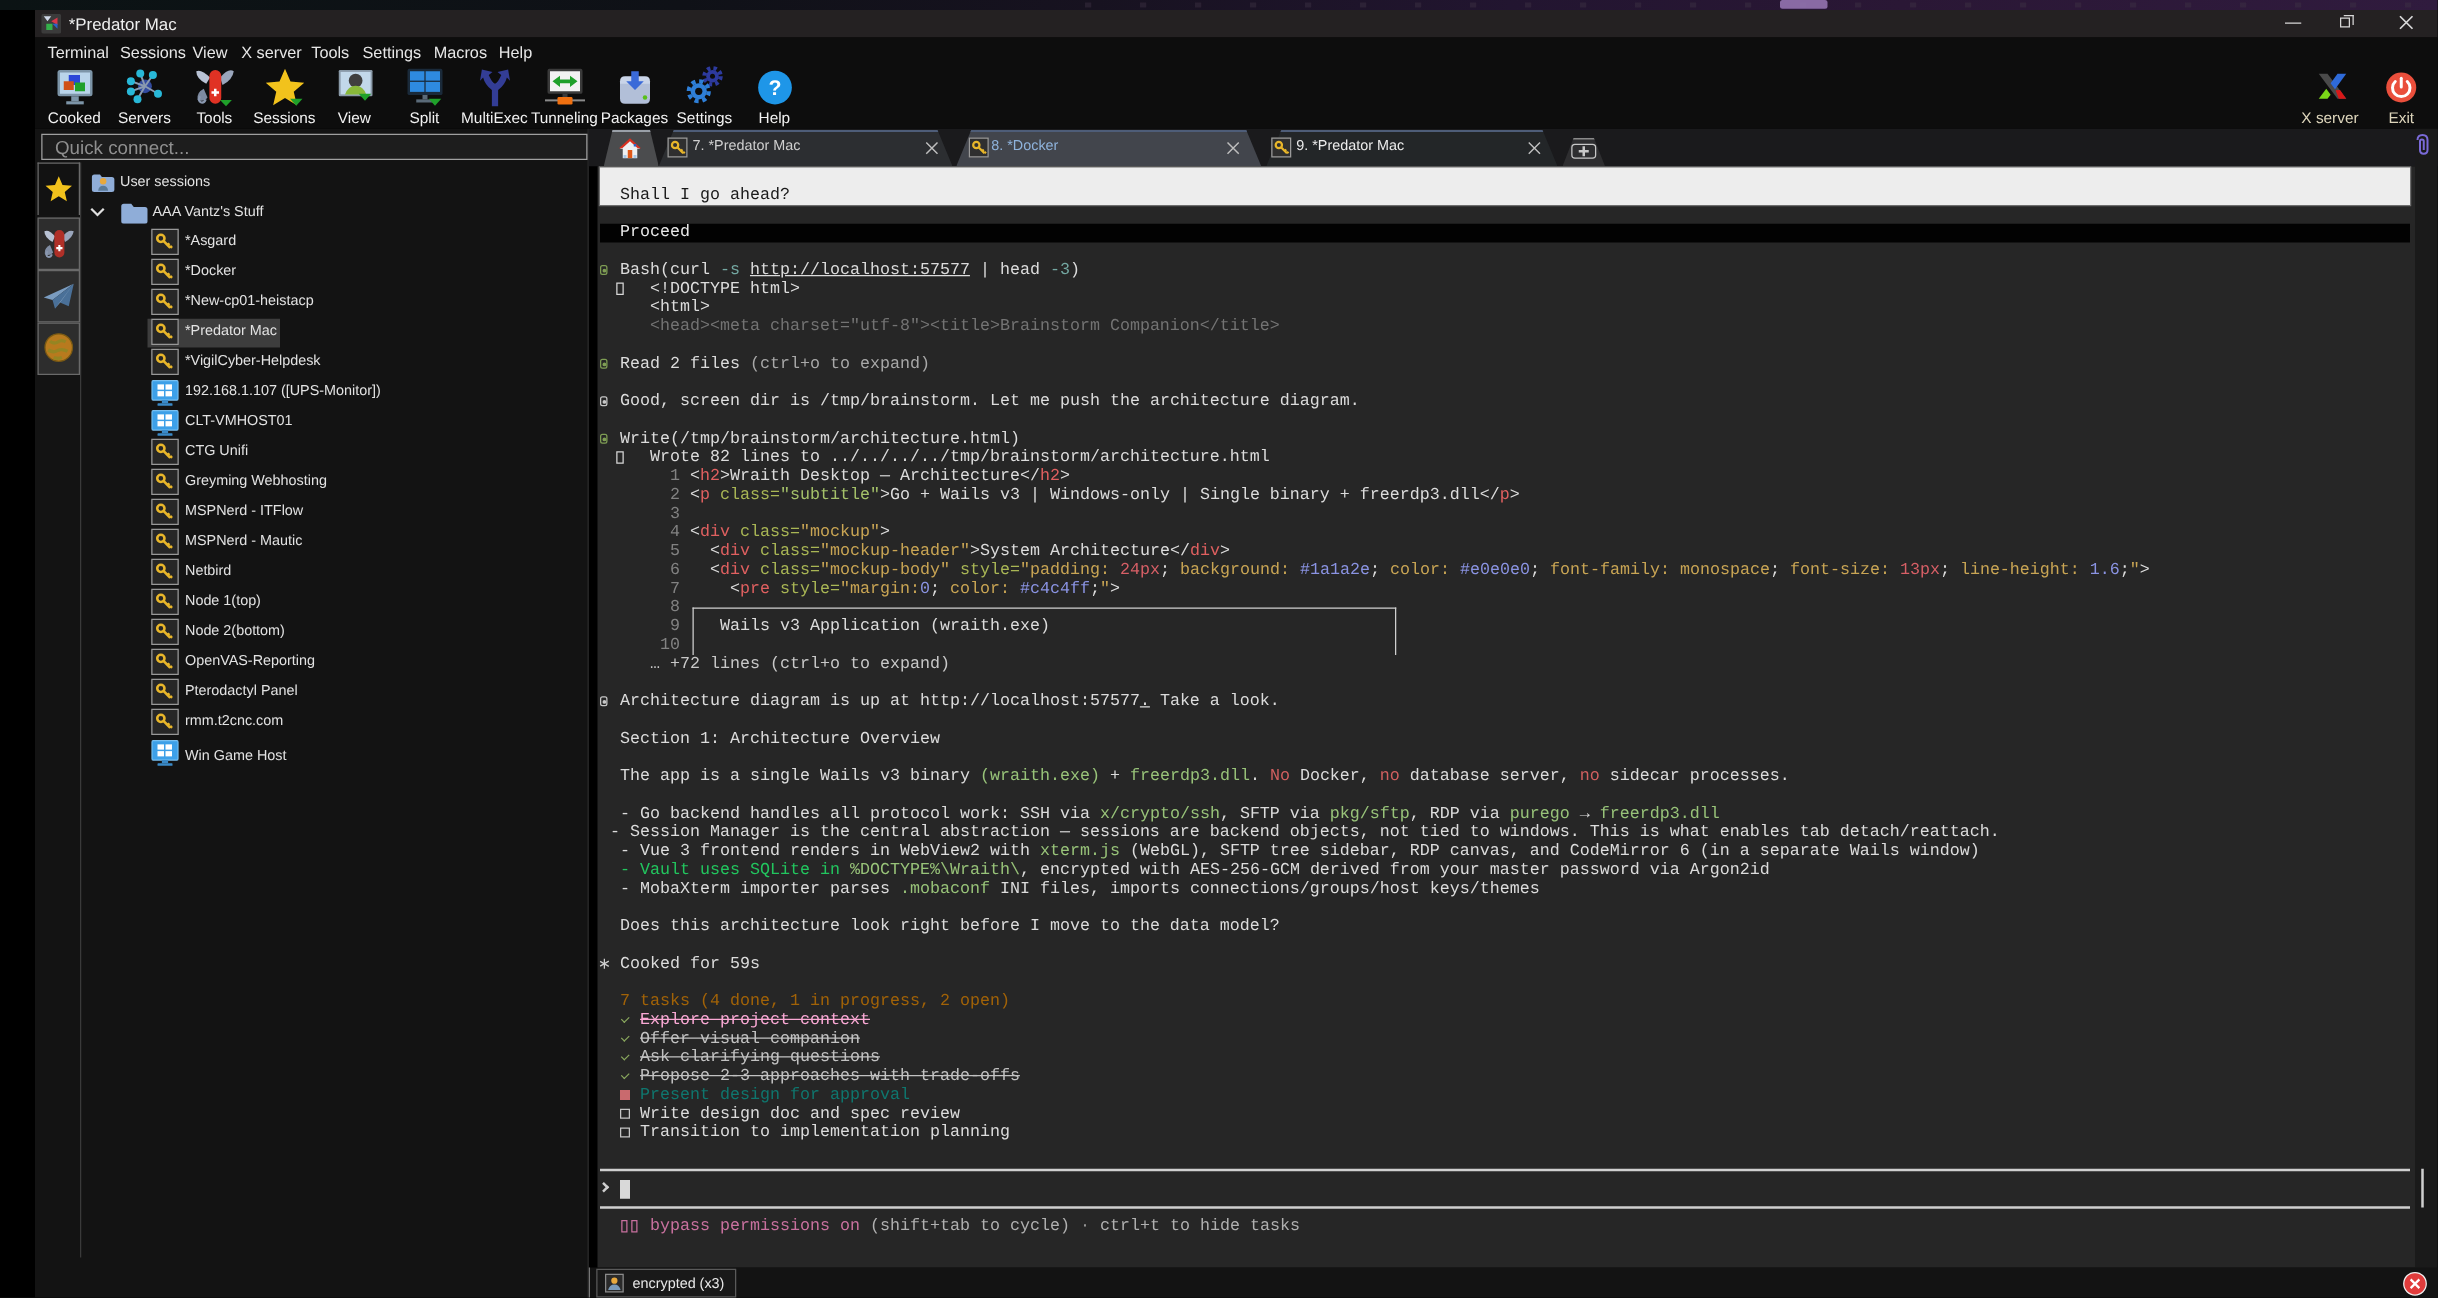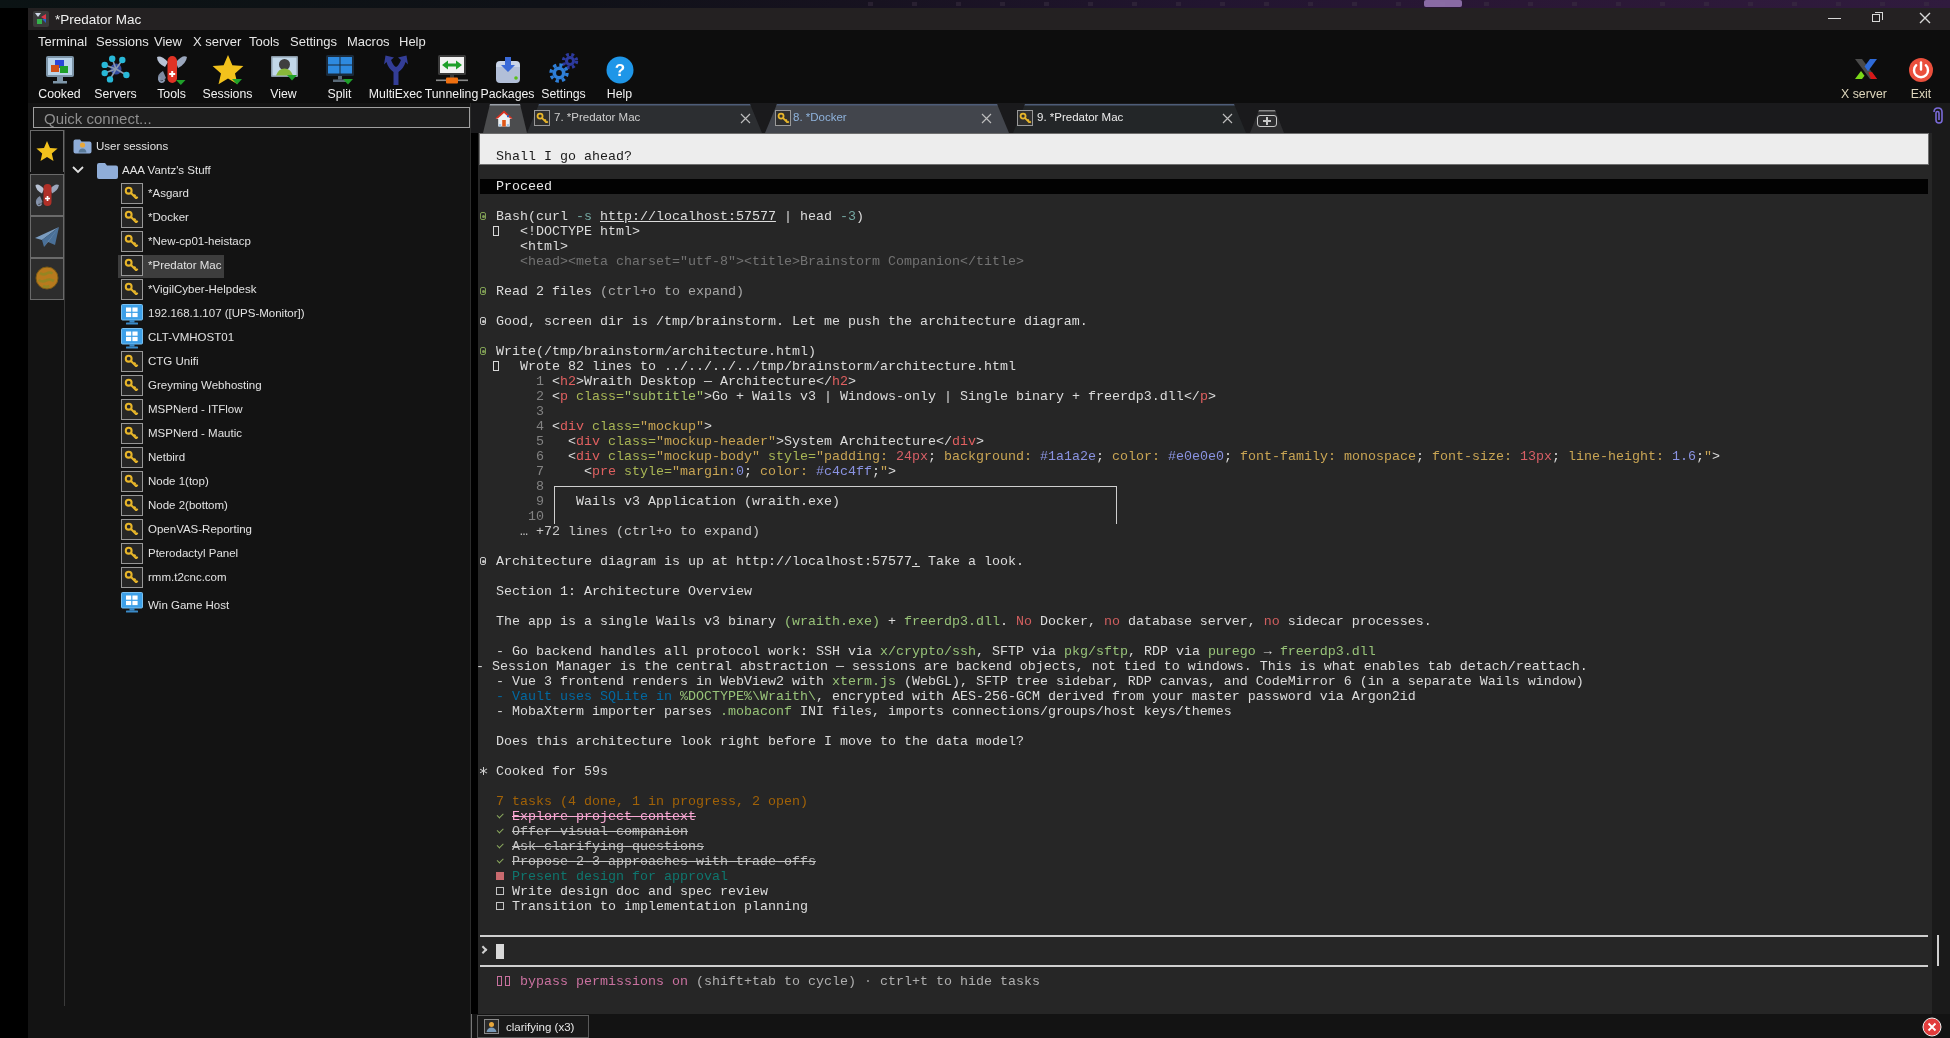--- a/index.html
+++ b/index.html
@@ -435,21 +435,21 @@
     <path d="M4 5 q0-4 4-4 q4 0 4 4 v8 q0 3 -3 3 q-3 0 -3-3 V6 q0-1.5 1.5-1.5 q1.5 0 1.5 1.5 v7" stroke="#7a6ad8" stroke-width="1.6" fill="none"></path>
   </svg>
 <div class="a" style="left:1937px;top:935px;width:2px;height:31px;background:#cfcfcf"></div>
 <div class="a" style="left:471px;top:1014px;width:1479px;height:24px;background:#131313;border-left:1px solid #777"></div>
 <div class="a" style="left:477px;top:1015px;width:112px;height:23px;background:#191919;border:1px solid #5a5a5a"></div>
 <div class="a" style="left:484px;top:1019px;width:15px;height:15px;background:#2a2a2a;border:1px solid #8a8a8a"></div>
 <svg class="a" style="left:486px;top:1021px" width="11" height="11" viewBox="0 0 11 11">
     <circle cx="5.5" cy="3.5" r="2.5" fill="#e8a83c"></circle>
     <path d="M0.5 11 q1-4.5 5-4.5 q4 0 5 4.5 Z" fill="#7a9ab8"></path>
   </svg>
-<div class="a" style="left:506px;top:1021px;font-size:11.5px;color:#e8e8e8">clarifying (x3)</div>
+<div class="a" style="left:506px;top:1021px;font-size:11.5px;color:#e8e8e8">encrypted (x3)</div>
 <svg class="a" style="left:1921.5px;top:1017.0px" width="20" height="20" viewBox="0 0 20 20">
     <circle cx="10" cy="10" r="9" fill="#e13c3c" stroke="#f0f0f0" stroke-width="1"></circle>
     <path d="M6.5 6.5 L13.5 13.5 M13.5 6.5 L6.5 13.5" stroke="#fff" stroke-width="1.8"></path>
   </svg>
 <div class="a" style="left:478px;top:133px;width:1454px;height:881px;background:#262626"></div>
 <div class="a" style="left:480px;top:133.5px;width:1448px;height:30px;background:#ededed;box-shadow:0 0 0 1px #6e6e6e"></div>
 <div class="a" style="left:480px;top:178.5px;width:1448px;height:15px;background:#020202"></div>
 <div class="t" style="left:496.0px;top:148.5px;color:#1a1a1a">Shall I go ahead?</div>
 <div class="t" style="left:496.0px;top:178.5px;color:#e8e8e8">Proceed</div>
 <div class="t " style="left:480.0px;top:208.5px;"><span class="ib blt" style="color:#7f9e54"><i></i><b></b></span><span style="color:#dcdcdc"> </span><span style="color:#dcdcdc">Bash(curl </span><span style="color:#74a8a2">-s</span><span style="color:#dcdcdc"> </span><span style="color:#dcdcdc;text-decoration:underline">http://localhost:57577</span><span style="color:#dcdcdc"> | head </span><span style="color:#74a8a2">-3</span><span style="color:#dcdcdc">)</span></div>
@@ -469,23 +469,23 @@
 <div class="t " style="left:480.0px;top:463.5px;"><span style="color:#828282">       7 </span><span style="color:#dcdcdc">    &lt;</span><span style="color:#e06060">pre</span><span style="color:#dcdcdc"> </span><span style="color:#a9b655">style</span><span style="color:#a9b655">=</span><span style="color:#c9a554">"</span><span style="color:#c9a554">margin:</span><span style="color:#8a93e2">0</span><span style="color:#dcdcdc">; </span><span style="color:#c9a554">color:</span><span style="color:#dcdcdc"> </span><span style="color:#8a93e2">#c4c4ff</span><span style="color:#dcdcdc">;</span><span style="color:#c9a554">"</span><span style="color:#dcdcdc">&gt;</span></div>
 <div class="t " style="left:480.0px;top:478.5px;"><span style="color:#828282">       8</span></div>
 <div class="t " style="left:480.0px;top:493.5px;"><span style="color:#828282">       9 </span><span style="color:#dcdcdc">   Wails v3 Application (wraith.exe)</span></div>
 <div class="t " style="left:480.0px;top:508.5px;"><span style="color:#828282">      10</span></div>
 <div class="a" style="left:554px;top:486px;width:563px;height:37.5px;border:1px solid #cfcfcf;border-bottom:0"></div>
 <div class="t " style="left:480.0px;top:523.5px;"><span style="color:#dcdcdc">     </span><span style="color:#c8c8c8">…</span><span style="color:#dcdcdc"> </span><span style="color:#c8c8c8">+72 lines (ctrl+o to expand)</span></div>
 <div class="t " style="left:480.0px;top:553.5px;"><span class="ib blt" style="color:#c8c8c8"><i></i><b></b></span><span style="color:#dcdcdc"> </span><span style="color:#dcdcdc">Architecture diagram is up at http://localhost:57577</span><span style="color:#dcdcdc;text-decoration:underline">.</span><span style="color:#dcdcdc"> Take a look.</span></div>
 <div class="t " style="left:480.0px;top:583.5px;"><span style="color:#dcdcdc">  Section 1: Architecture Overview</span></div>
 <div class="t " style="left:480.0px;top:613.5px;"><span style="color:#dcdcdc">  The app is a single Wails v3 binary </span><span style="color:#98c379">(wraith.exe)</span><span style="color:#dcdcdc"> + </span><span style="color:#98c379">freerdp3.dll</span><span style="color:#dcdcdc">. </span><span style="color:#d05f5f">No</span><span style="color:#dcdcdc"> Docker, </span><span style="color:#d05f5f">no</span><span style="color:#dcdcdc"> database server, </span><span style="color:#d05f5f">no</span><span style="color:#dcdcdc"> sidecar processes.</span></div>
 <div class="t " style="left:480.0px;top:643.5px;"><span style="color:#dcdcdc">  - Go backend handles all protocol work: SSH via </span><span style="color:#98c379">x/crypto/ssh</span><span style="color:#dcdcdc">, SFTP via </span><span style="color:#98c379">pkg/sftp</span><span style="color:#dcdcdc">, RDP via </span><span style="color:#98c379">purego</span><span style="color:#dcdcdc"> → </span><span style="color:#98c379">freerdp3.dll</span></div>
-<div class="t " style="left:460px;top:658.5px;"><span style="color:#dcdcdc">  - Session Manager is the central abstraction — sessions are backend objects, not tied to windows. This is what enables tab detach/reattach.</span></div>
+<div class="t " style="left:472px;top:658.5px;"><span style="color:#dcdcdc">  - Session Manager is the central abstraction — sessions are backend objects, not tied to windows. This is what enables tab detach/reattach.</span></div>
 <div class="t " style="left:480.0px;top:673.5px;"><span style="color:#dcdcdc">  - Vue 3 frontend renders in WebView2 with </span><span style="color:#98c379">xterm.js</span><span style="color:#dcdcdc"> (WebGL), SFTP tree sidebar, RDP canvas, and CodeMirror 6 (in a separate Wails window)</span></div>
-<div class="t " style="left:480.0px;top:688.5px;"><span style="color:#0369a1">  - Vault uses SQLite in </span><span style="color:#98c379">%DOCTYPE%\Wraith\</span><span style="color:#dcdcdc">, encrypted with AES-256-GCM derived from your master password via Argon2id</span></div>
+<div class="t " style="left:480.0px;top:688.5px;"><span style="color:#22c55e">  - Vault uses SQLite in </span><span style="color:#98c379">%DOCTYPE%\Wraith\</span><span style="color:#dcdcdc">, encrypted with AES-256-GCM derived from your master password via Argon2id</span></div>
 <div class="t " style="left:480.0px;top:703.5px;"><span style="color:#dcdcdc">  - MobaXterm importer parses </span><span style="color:#98c379">.mobaconf</span><span style="color:#dcdcdc"> INI files, imports connections/groups/host keys/themes</span></div>
 <div class="t " style="left:480.0px;top:733.5px;"><span style="color:#dcdcdc">  Does this architecture look right before I move to the data model?</span></div>
 <div class="t " style="left:480.0px;top:763.5px;"><span class="ib ast"><i></i><b></b><s></s></span><span style="color:#dcdcdc"> Cooked for 59s</span></div>
 <div class="t " style="left:480.0px;top:793.5px;"><span style="color:#a16207">  7 tasks (4 done, 1 in progress, 2 open)</span></div>
 <div class="t" style="left:496.0px;top:808.5px"><span class="ib chk"><i></i></span><span> </span><span class="st" style="color:#f9a8d4">Explore project context</span></div>
 <div class="t" style="left:496.0px;top:823.5px"><span class="ib chk"><i></i></span><span> </span><span class="st" style="color:#c2c2c2">Offer visual companion</span></div>
 <div class="t" style="left:496.0px;top:838.5px"><span class="ib chk"><i></i></span><span> </span><span class="st" style="color:#c2c2c2">Ask clarifying questions</span></div>
 <div class="t" style="left:496.0px;top:853.5px"><span class="ib chk"><i></i></span><span> </span><span class="st" style="color:#c2c2c2">Propose 2-3 approaches with trade-offs</span></div>
 <div class="t " style="left:496.0px;top:868.5px;"><span class="ib sqf"><i></i></span><span style="color:#0f766e"> Present design for approval</span></div>
 <div class="t " style="left:496.0px;top:883.5px;"><span class="ib sqo"><i></i></span><span style="color:#dcdcdc"> Write design doc and spec review</span></div>

